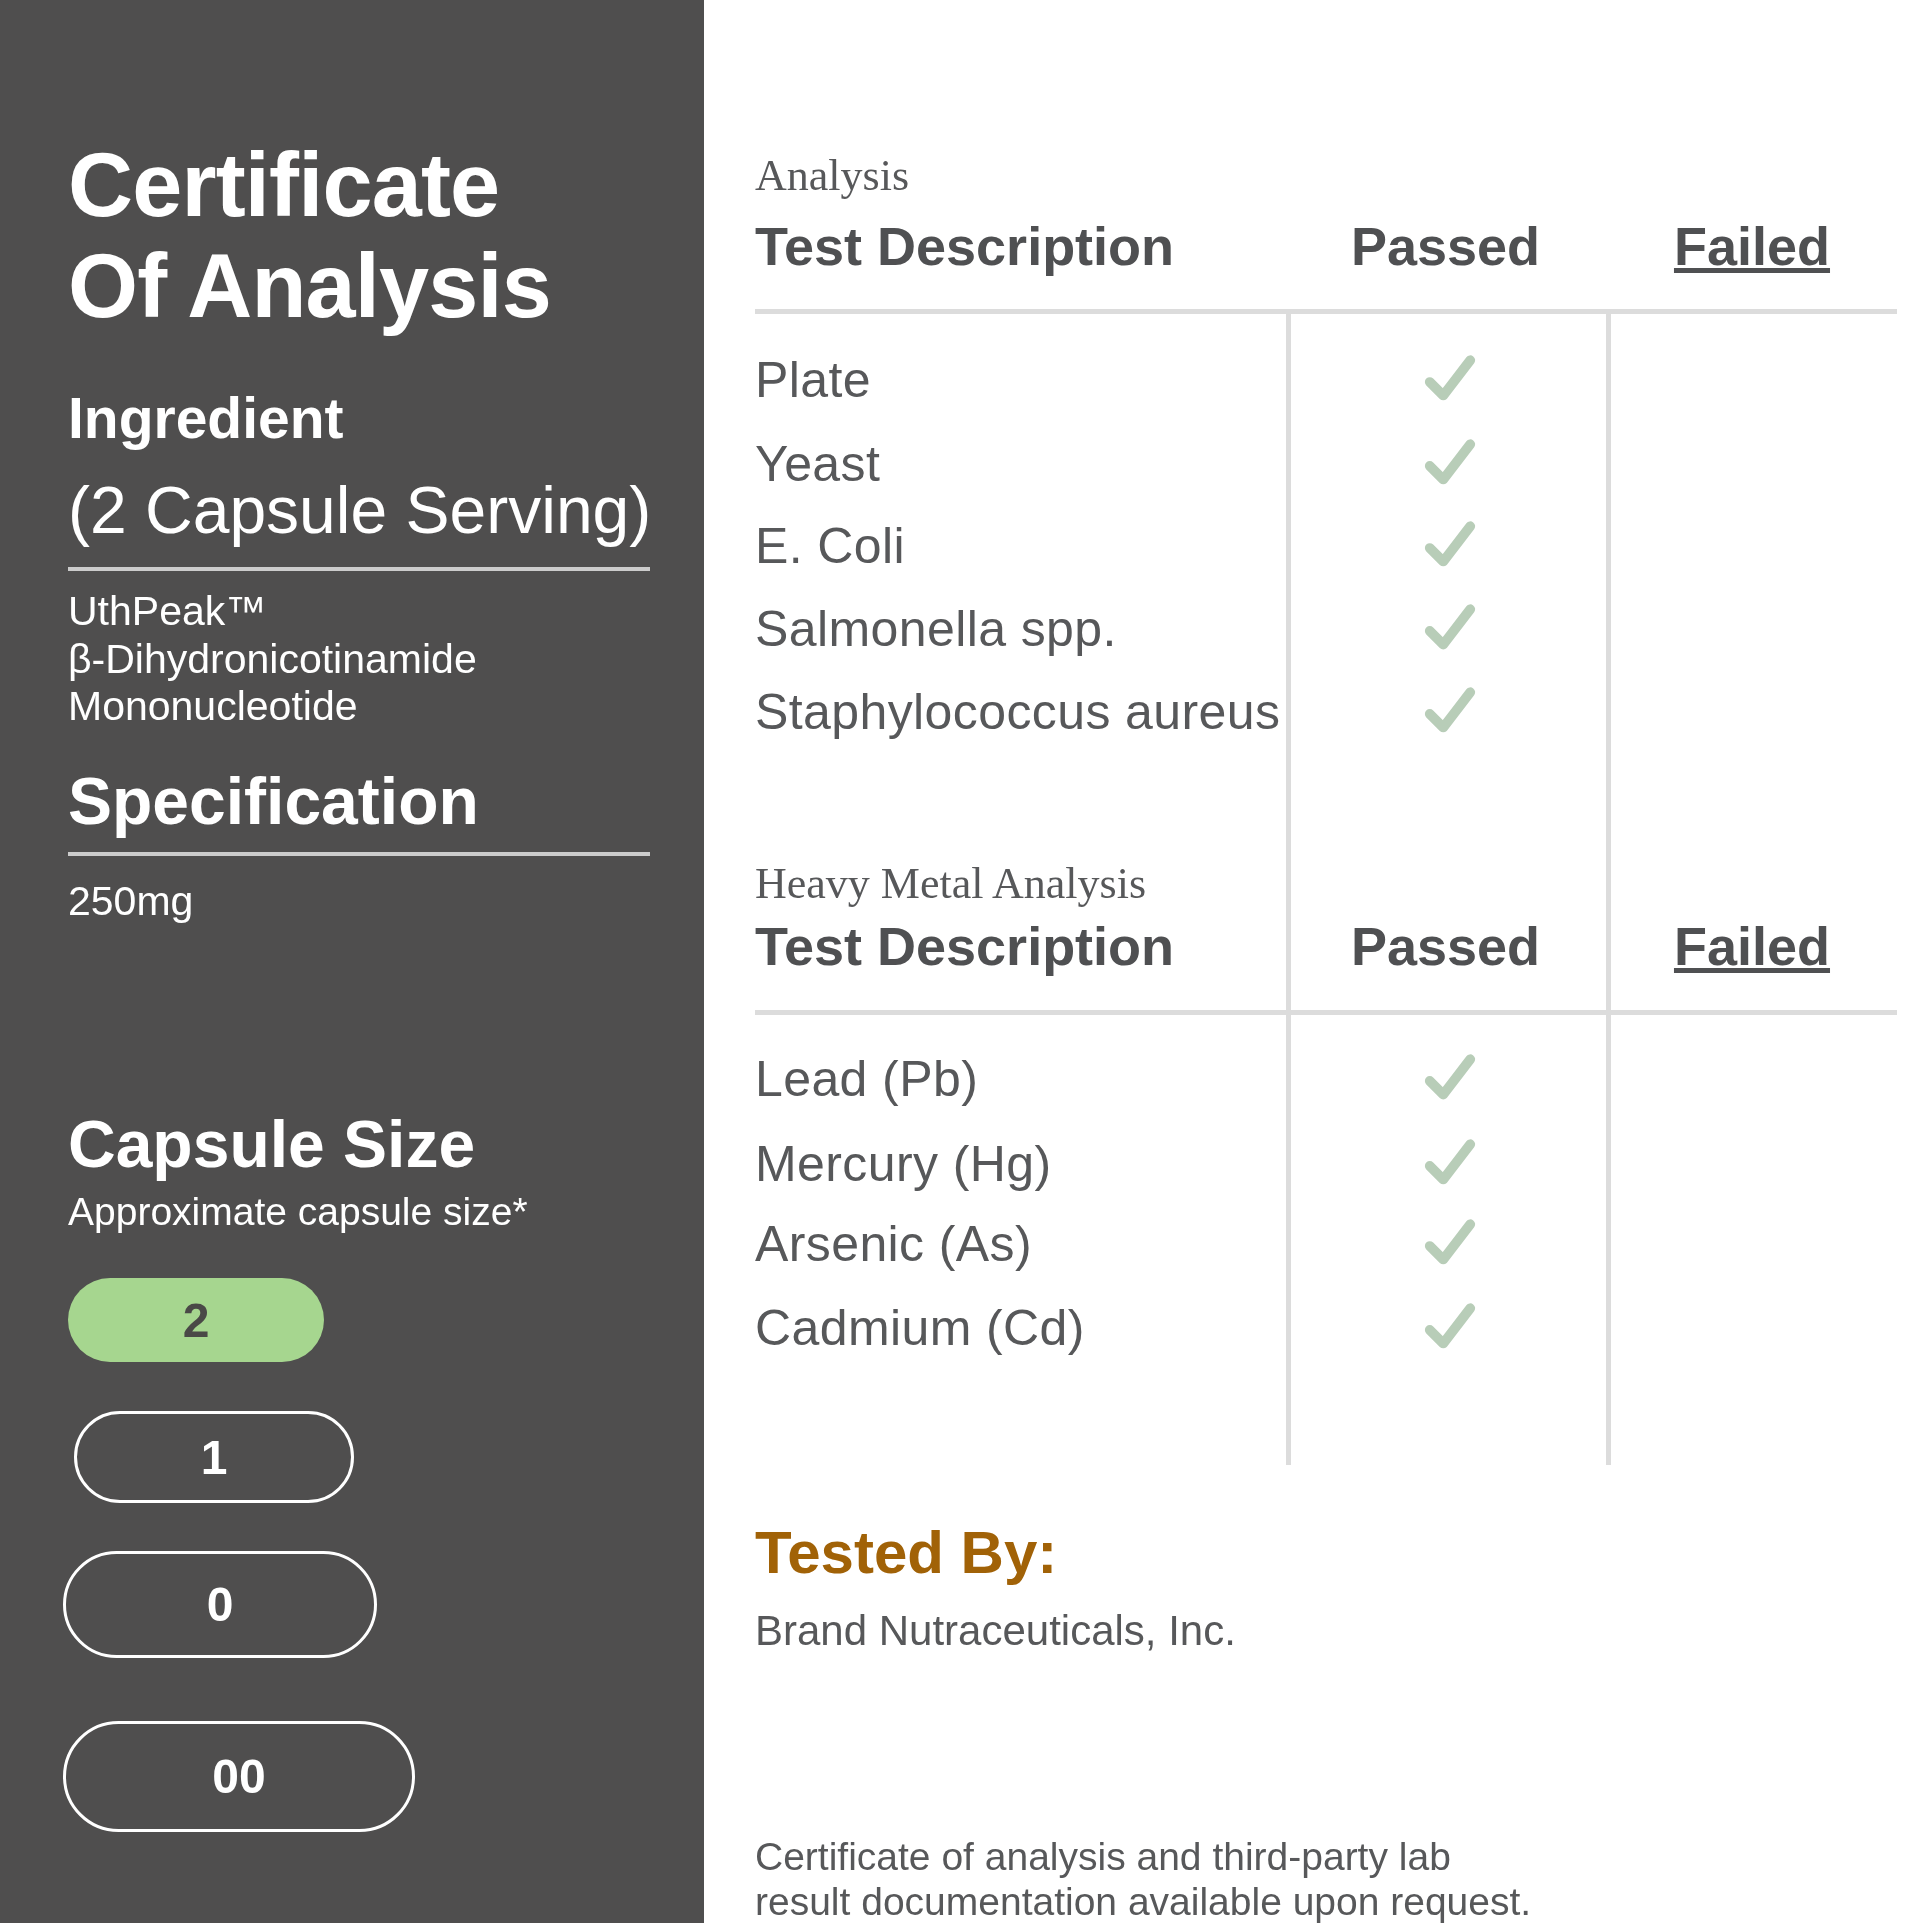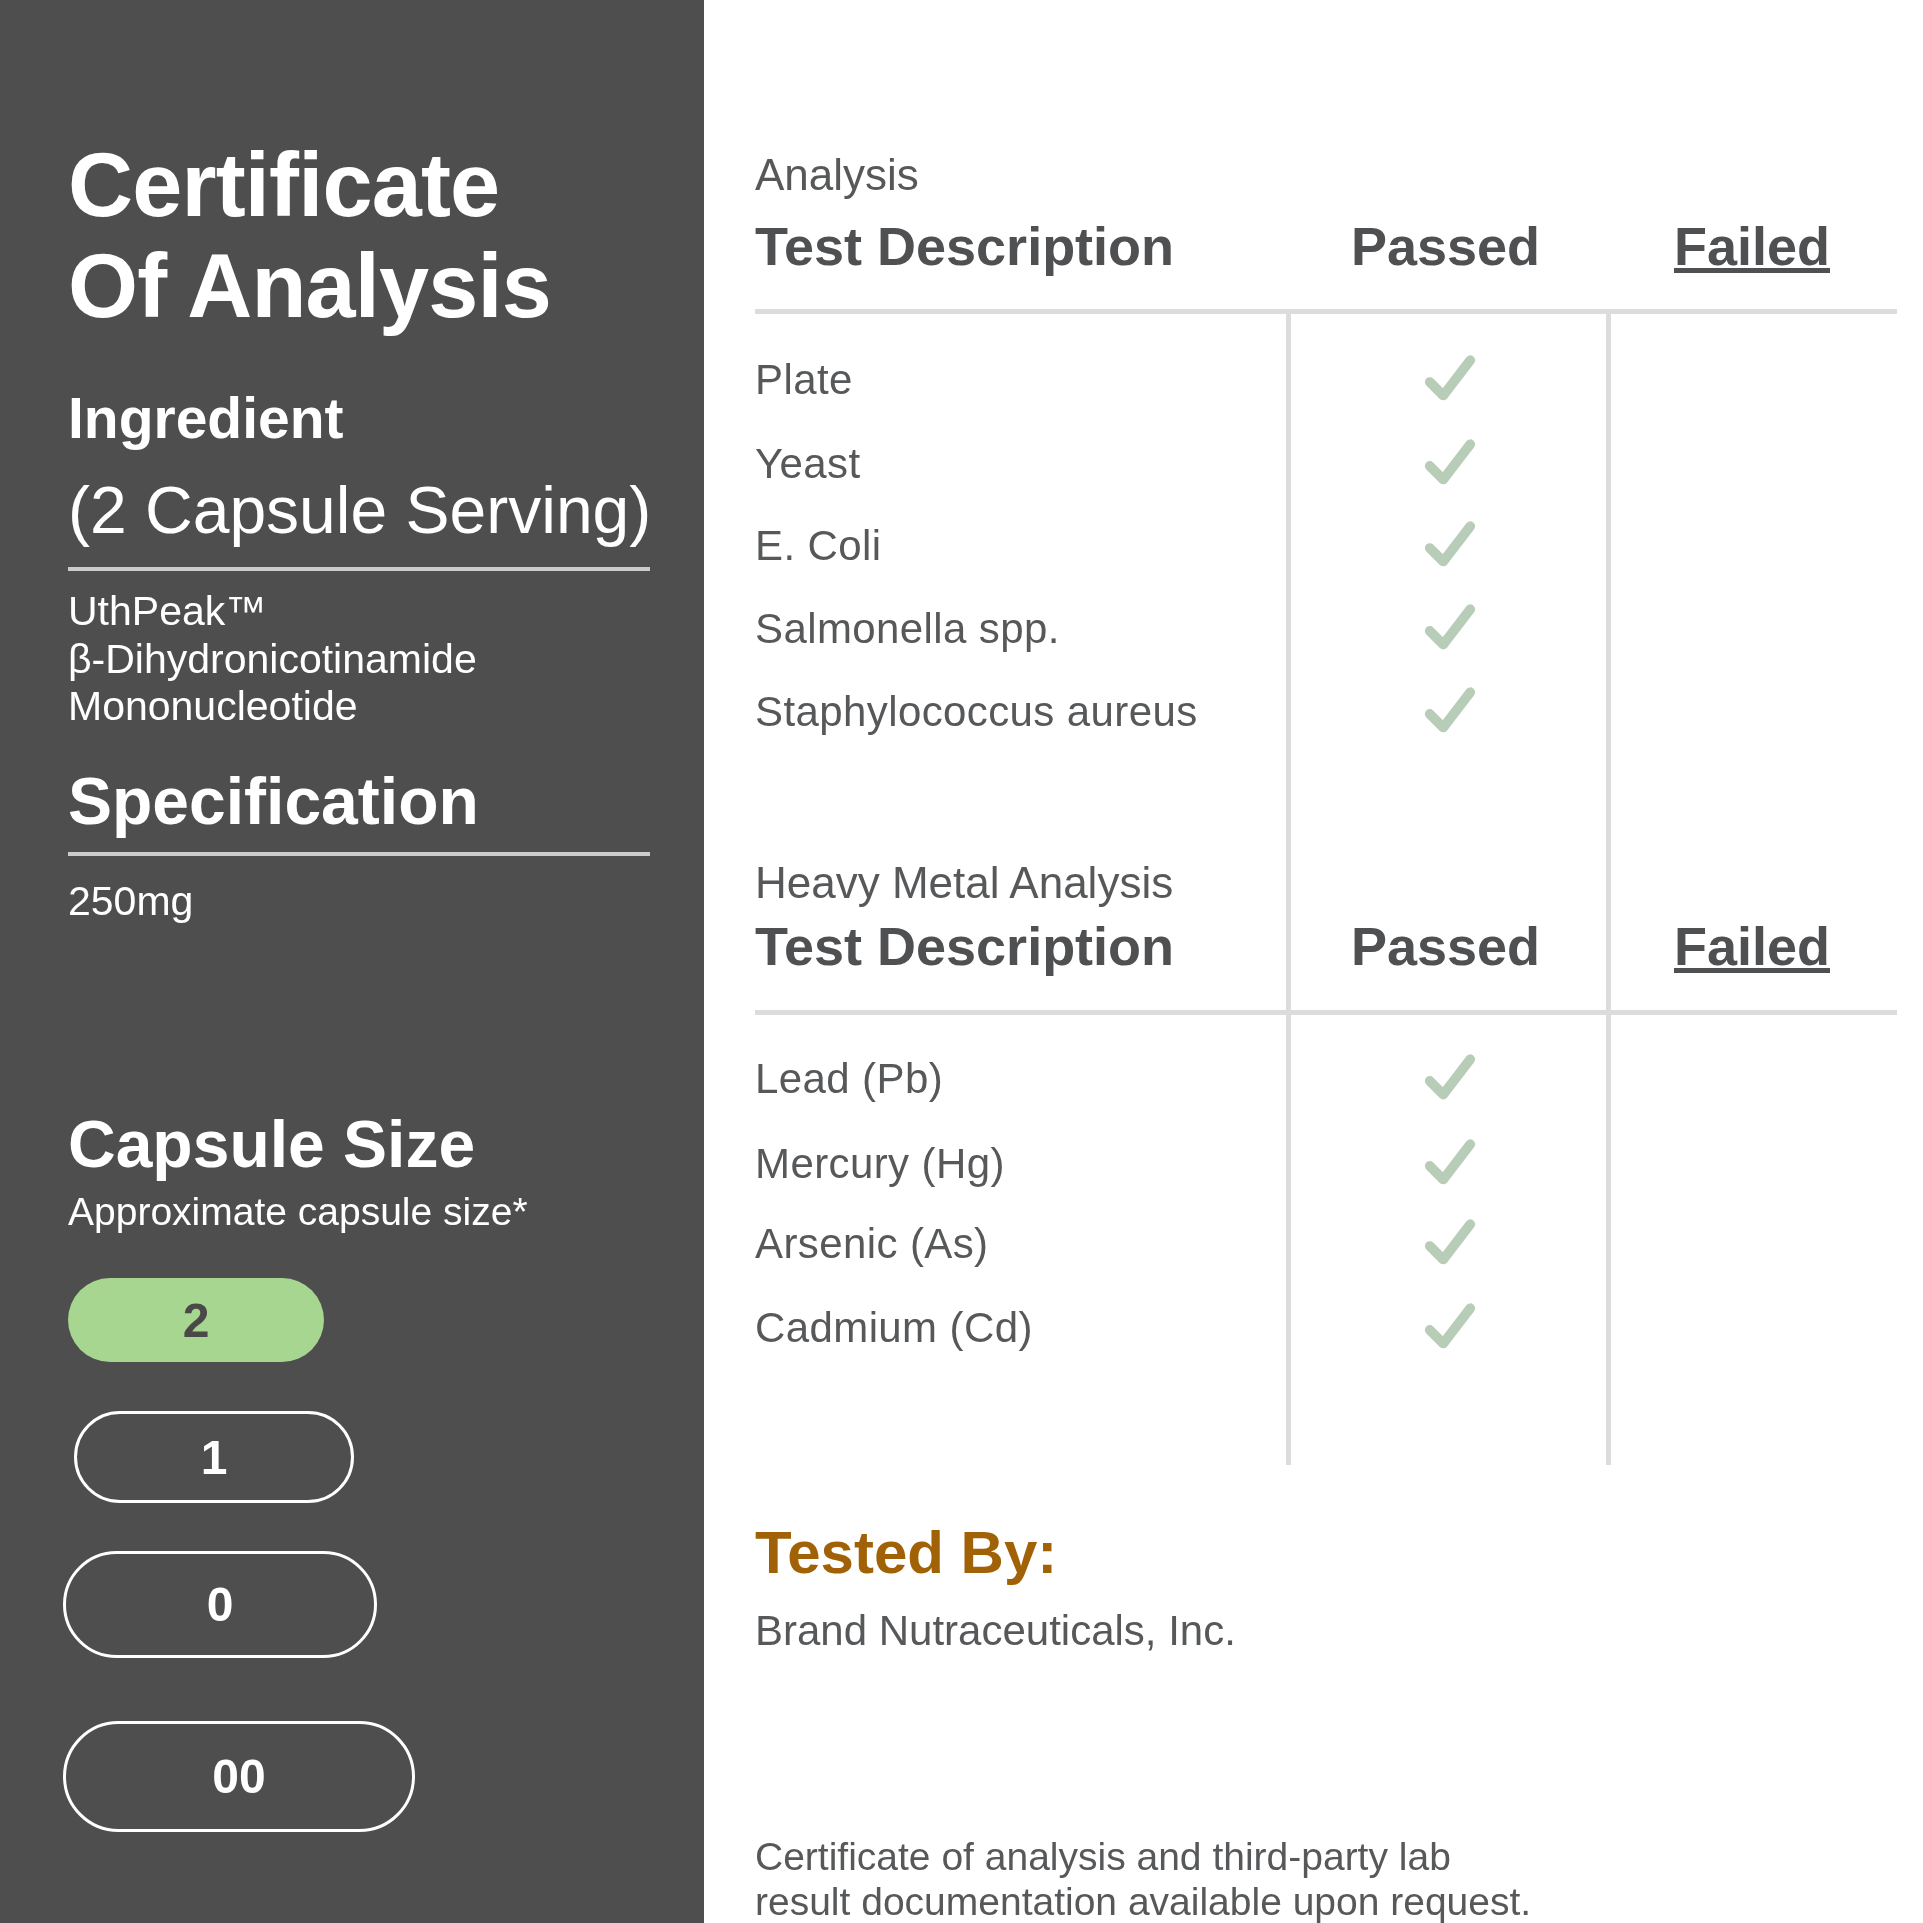--- a/index.html
+++ b/index.html
@@ -47,38 +47,38 @@
   .pill-1{ left:74px; top:1411px; width:280px; height:92px; }
   .pill-0{ left:63px; top:1551px; width:314px; height:107px; }
   .pill-00{ left:63px; top:1721px; width:352px; height:111px; }
 
   
   .content{
     position:absolute; left:704px; top:0; width:1220px; height:1924px;
     background:#ffffff; color:var(--ink);
   }
   .c-abs{ position:absolute; left:51px; }
-  .section-label{ font-size:44px; font-weight:400; }
+  .section-label{ font-size:44px; font-weight:400;font-family:Liberation Serif, serif; }
   .label-1{ top:150px; }
   .label-2{ top:858px; }
   .t-header{ position:absolute; left:0; width:1220px; font-size:54px; font-weight:700; color:#4f5052; }
   .t-header .th-desc{ position:absolute; left:51px; top:0; }
   .t-header .th-passed{ position:absolute; left:582px; width:319px; top:0; text-align:center; }
   .t-header .th-failed{ position:absolute; left:902px; width:292px; top:0; text-align:center;text-decoration:underline; }
   .header-1{ top:215px; }
   .header-2{ top:915px; }
   .hline{ position:absolute; left:51px; width:1142px; height:5.3px; background:var(--line); }
   .hline-1{ top:309px; }
   .hline-2{ top:1010px; }
   .vline{ position:absolute; top:314px; height:1151px; width:4.5px; background:var(--line); }
   .vline-1{ left:582px; }
   .vline-2{ left:902px; }
   .t-row{
     position:absolute; left:51px; width:1142px; height:83px;
-    display:flex; align-items:center; font-size:42px; letter-spacing:0.4px;text-align:center;
+    display:flex; align-items:center; font-size:50px; letter-spacing:0.4px;text-align:center;
   }
   .t-check{ position:absolute; left:668px; top:14.3px; width:54px; height:54px; }
   .t-check svg{ display:block; width:54px; height:54px; }
   .tested-heading{ top:1518px; font-size:60px; font-weight:700; color:#a16207; }
   .tested-value{ top:1607px; font-size:42px; }
   .footer-note{ top:1834px; font-size:39px; line-height:1.16; }
 </style>
 </head>
 <body>
 

